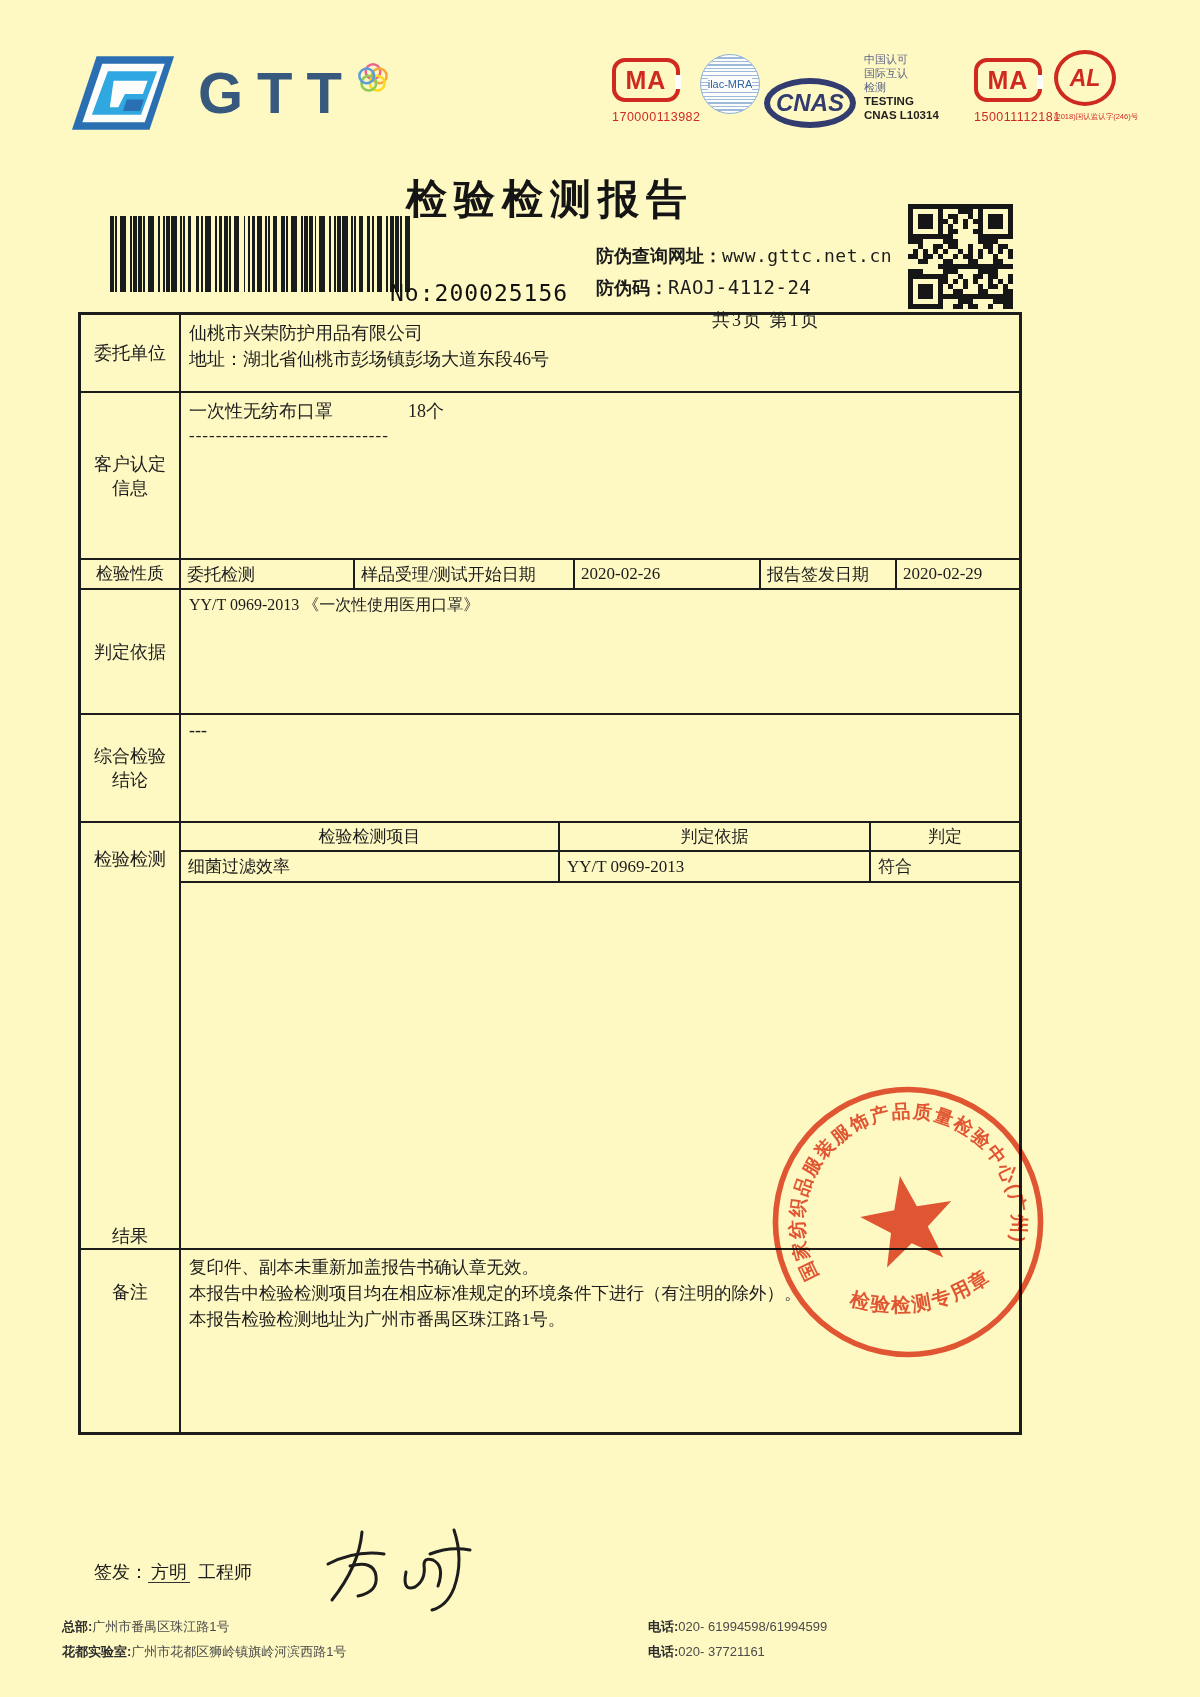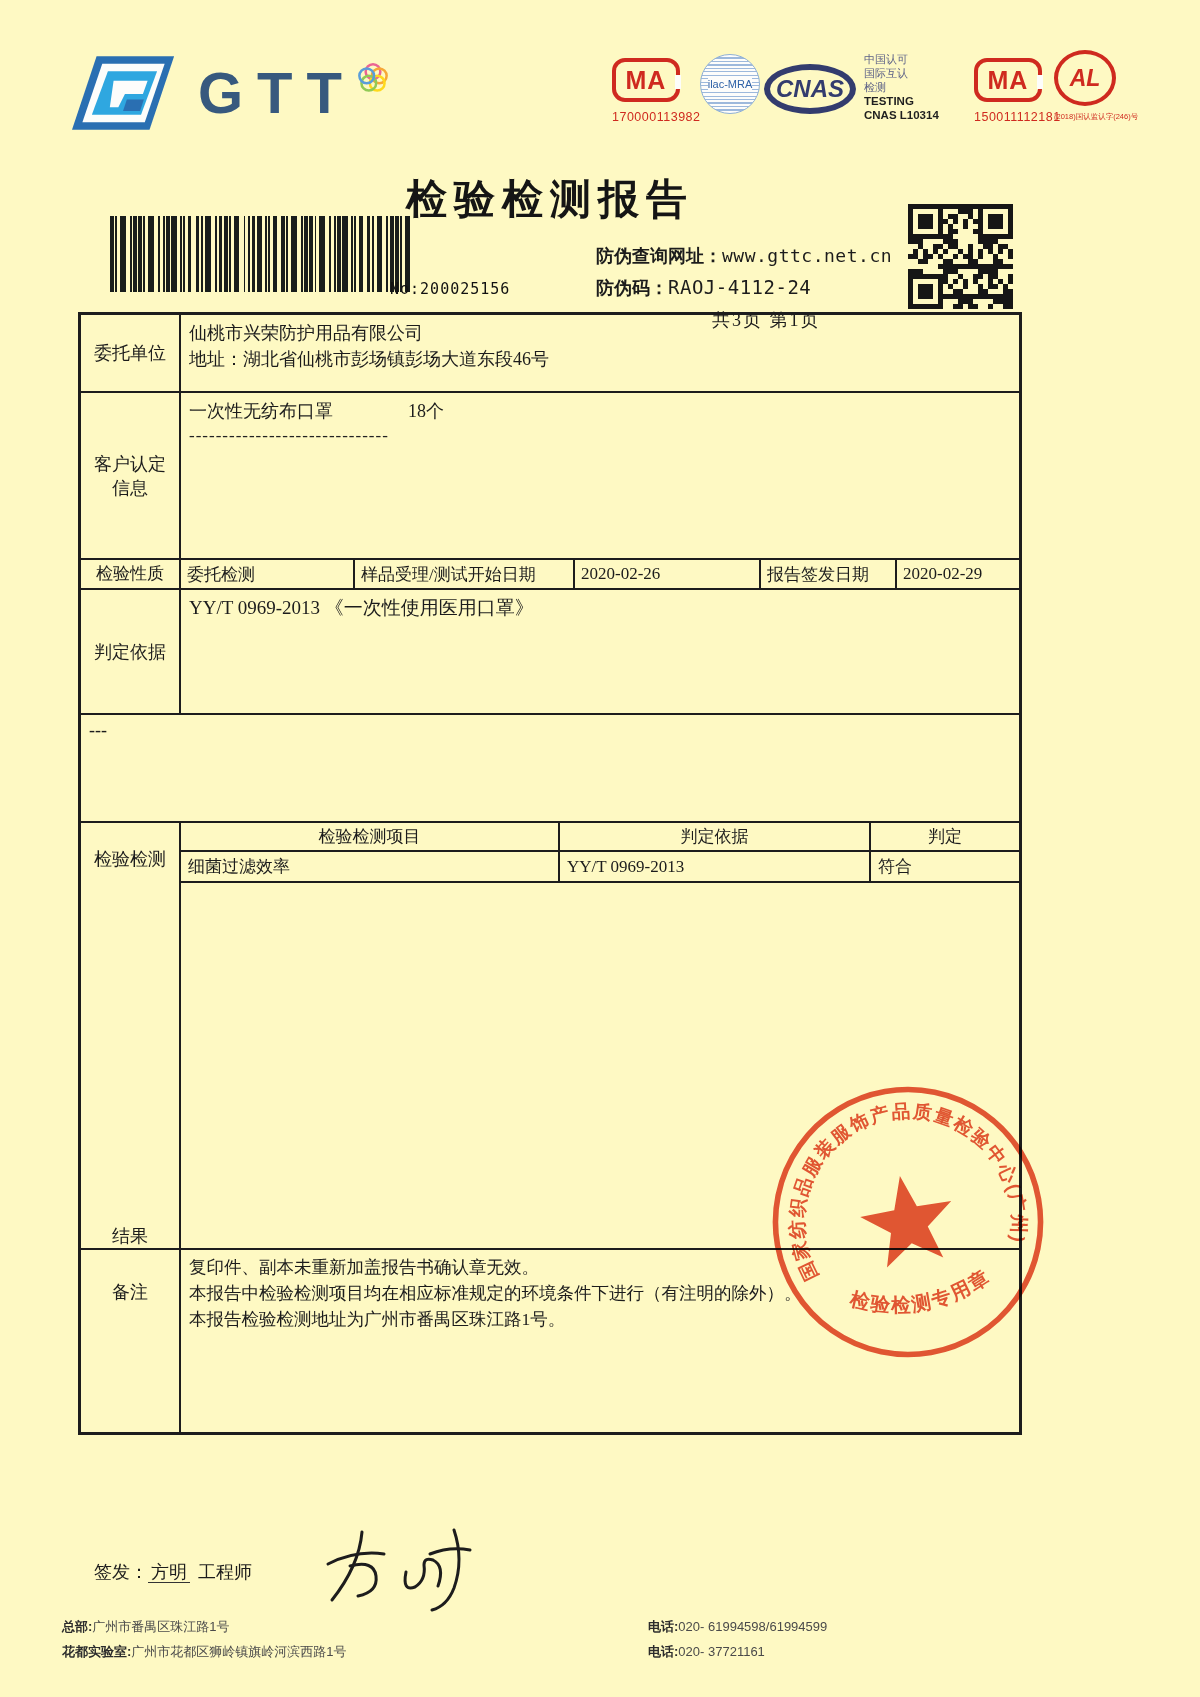--- a/index.html
+++ b/index.html
@@ -16,36 +16,36 @@
   .marks { position:absolute; left:612px; top:50px; width:540px; height:90px; }
   .cma { position:absolute; text-align:center; }
   .cma-box { width:68px; height:44px; border:4px solid #cf2a1f; border-radius:13px; position:relative; display:flex; align-items:center; justify-content:center; background:transparent; }
   .cma-box:after { content:""; position:absolute; right:-5px; top:13px; width:6px; height:14px; background:#fdfdfb; }
   .cma-letters { color:#cf2a1f; font-weight:bold; font-size:25px; font-family:"Liberation Sans",sans-serif; letter-spacing:1px; }
   .cma-num { color:#cf2a1f; font-size:12.5px; font-family:"Liberation Sans",sans-serif; margin-top:8px; letter-spacing:.5px; }
   .ilac { position:absolute; left:88px; top:4px; width:60px; height:60px; border-radius:50%;
     background:repeating-linear-gradient(#fdfdfb 0 2px, #9db9dc 2px 3.5px); border:1px solid #8fb0d6;
     display:flex; align-items:center; justify-content:center; }
   .ilac-label { background:#fdfdfb; color:#2f62a7; font-family:"Liberation Sans",sans-serif; font-weight:normal; font-size:11px; padding:1px 0; }
-  .cnas-wrap { position:absolute; left:152px; top:12px; width:92px; height:54px; }
+  .cnas-wrap { position:absolute; left:152px; top:26px; width:92px; height:54px; }
   .cnas-ellipse { position:absolute; left:0; top:2px; width:92px; height:50px; border:6px solid #333c6e; border-radius:50%; }
   .cnas-text { position:absolute; left:4px; top:13px; width:84px; text-align:center; color:#333c6e; font-family:"Liberation Sans",sans-serif; font-weight:bold; font-style:italic; font-size:24px; letter-spacing:0; }
   .cnas-side { position:absolute; left:252px; top:2px; font-size:11px; color:#5c6187; line-height:14px; font-family:"Liberation Serif",serif; }
   .cnas-side .b { color:#1f1f1f; font-family:"Liberation Sans",sans-serif; font-weight:bold; font-size:11.5px; line-height:14px; }
   .cal { position:absolute; left:442px; top:0; text-align:center; }
   .cal-box { width:62px; height:56px; border:4px solid #cf2a1f; border-radius:50%; display:flex; align-items:center; justify-content:center; }
   .cal-letters { color:#cf2a1f; font-weight:bold; font-size:23px; font-style:italic; font-family:"Liberation Sans",sans-serif; }
   .cal-num { color:#cf2a1f; font-size:7.5px; margin-top:6px; white-space:nowrap; font-family:"Liberation Sans",sans-serif; }
 
   
   .doc-title { position:absolute; left:0; top:172px; width:1100px; text-align:center; font-size:41px; font-weight:900; letter-spacing:7px; color:#151515; font-family:"Liberation Sans","DejaVu Sans",sans-serif; }
   .barcode { position:absolute; left:110px; top:216px; width:300px; height:76px; white-space:nowrap; overflow:hidden; font-size:0; }
   .barcode i { display:inline-block; background:#181d1b; height:100%; }
   .barcode s { display:inline-block; height:100%; }
-  .report-no { position:absolute; left:390px; top:280px; font-family:"DejaVu Sans Mono","Liberation Mono",monospace; font-size:15px; letter-spacing:1px; color:#111; }
+  .report-no { position:absolute; left:390px; top:280px; font-family:"DejaVu Sans Mono","Liberation Mono",monospace; font-size:23px; letter-spacing:1px; color:#111; }
   .af-line1 { position:absolute; left:596px; top:244px; font-size:19px; }
   .af-line2 { position:absolute; left:596px; top:276px; font-size:20px; }
   .af-label { font-weight:900; font-family:"Liberation Sans",sans-serif; font-size:18px; }
   .af-url { font-family:"DejaVu Sans Mono","Liberation Mono",monospace; font-size:18px; letter-spacing:.5px; }
   .af-code { font-family:"DejaVu Sans Mono","Liberation Mono",monospace; font-size:19px; letter-spacing:.5px; }
   .page-info { position:absolute; left:712px; top:308px; font-size:18px; letter-spacing:2px; }
   .qr { position:absolute; left:908px; top:204px; width:105px; height:105px; font-size:0; line-height:0; }
   .qr i { display:inline-block; width:5px; height:5px; }
   .qr i.b { background:#161616; }
 
@@ -194,24 +194,28 @@
       <div class="nrow-cell" style="width:220px;min-width:220px;">样品受理/测试开始日期</div>
       <div class="nrow-cell" style="width:186px;min-width:186px;">2020-02-26</div>
       <div class="nrow-cell" style="width:136px;min-width:136px;">报告签发日期</div>
       <div class="nrow-cell" style="flex:1;">2020-02-29</div>
     </div>
 
     <div class="trow" style="height:125px;">
       <div class="label-cell">
         <span>判定依据</span>
       </div>
-      <div class="cell" style="font-size:19px;">YY/T 0969-2013 《一次性使用医用口罩》</div>
+      <div class="cell" style="font-size:16px;">YY/T 0969-2013 《一次性使用医用口罩》</div>
     </div>
 
     <div class="trow" style="height:108px;">
+      <div class="label-cell">
+        <span>综合检验</span>
+        <span>结论</span>
+      </div>
       <div class="cell">---</div>
     </div>
 
     <div class="trow" style="height:427px;">
       <div class="label-cell label-top">
         <span>检验检测</span>
         <span>结果</span>
       </div>
       <div class="cell-stack">
         <div class="sub-header">

